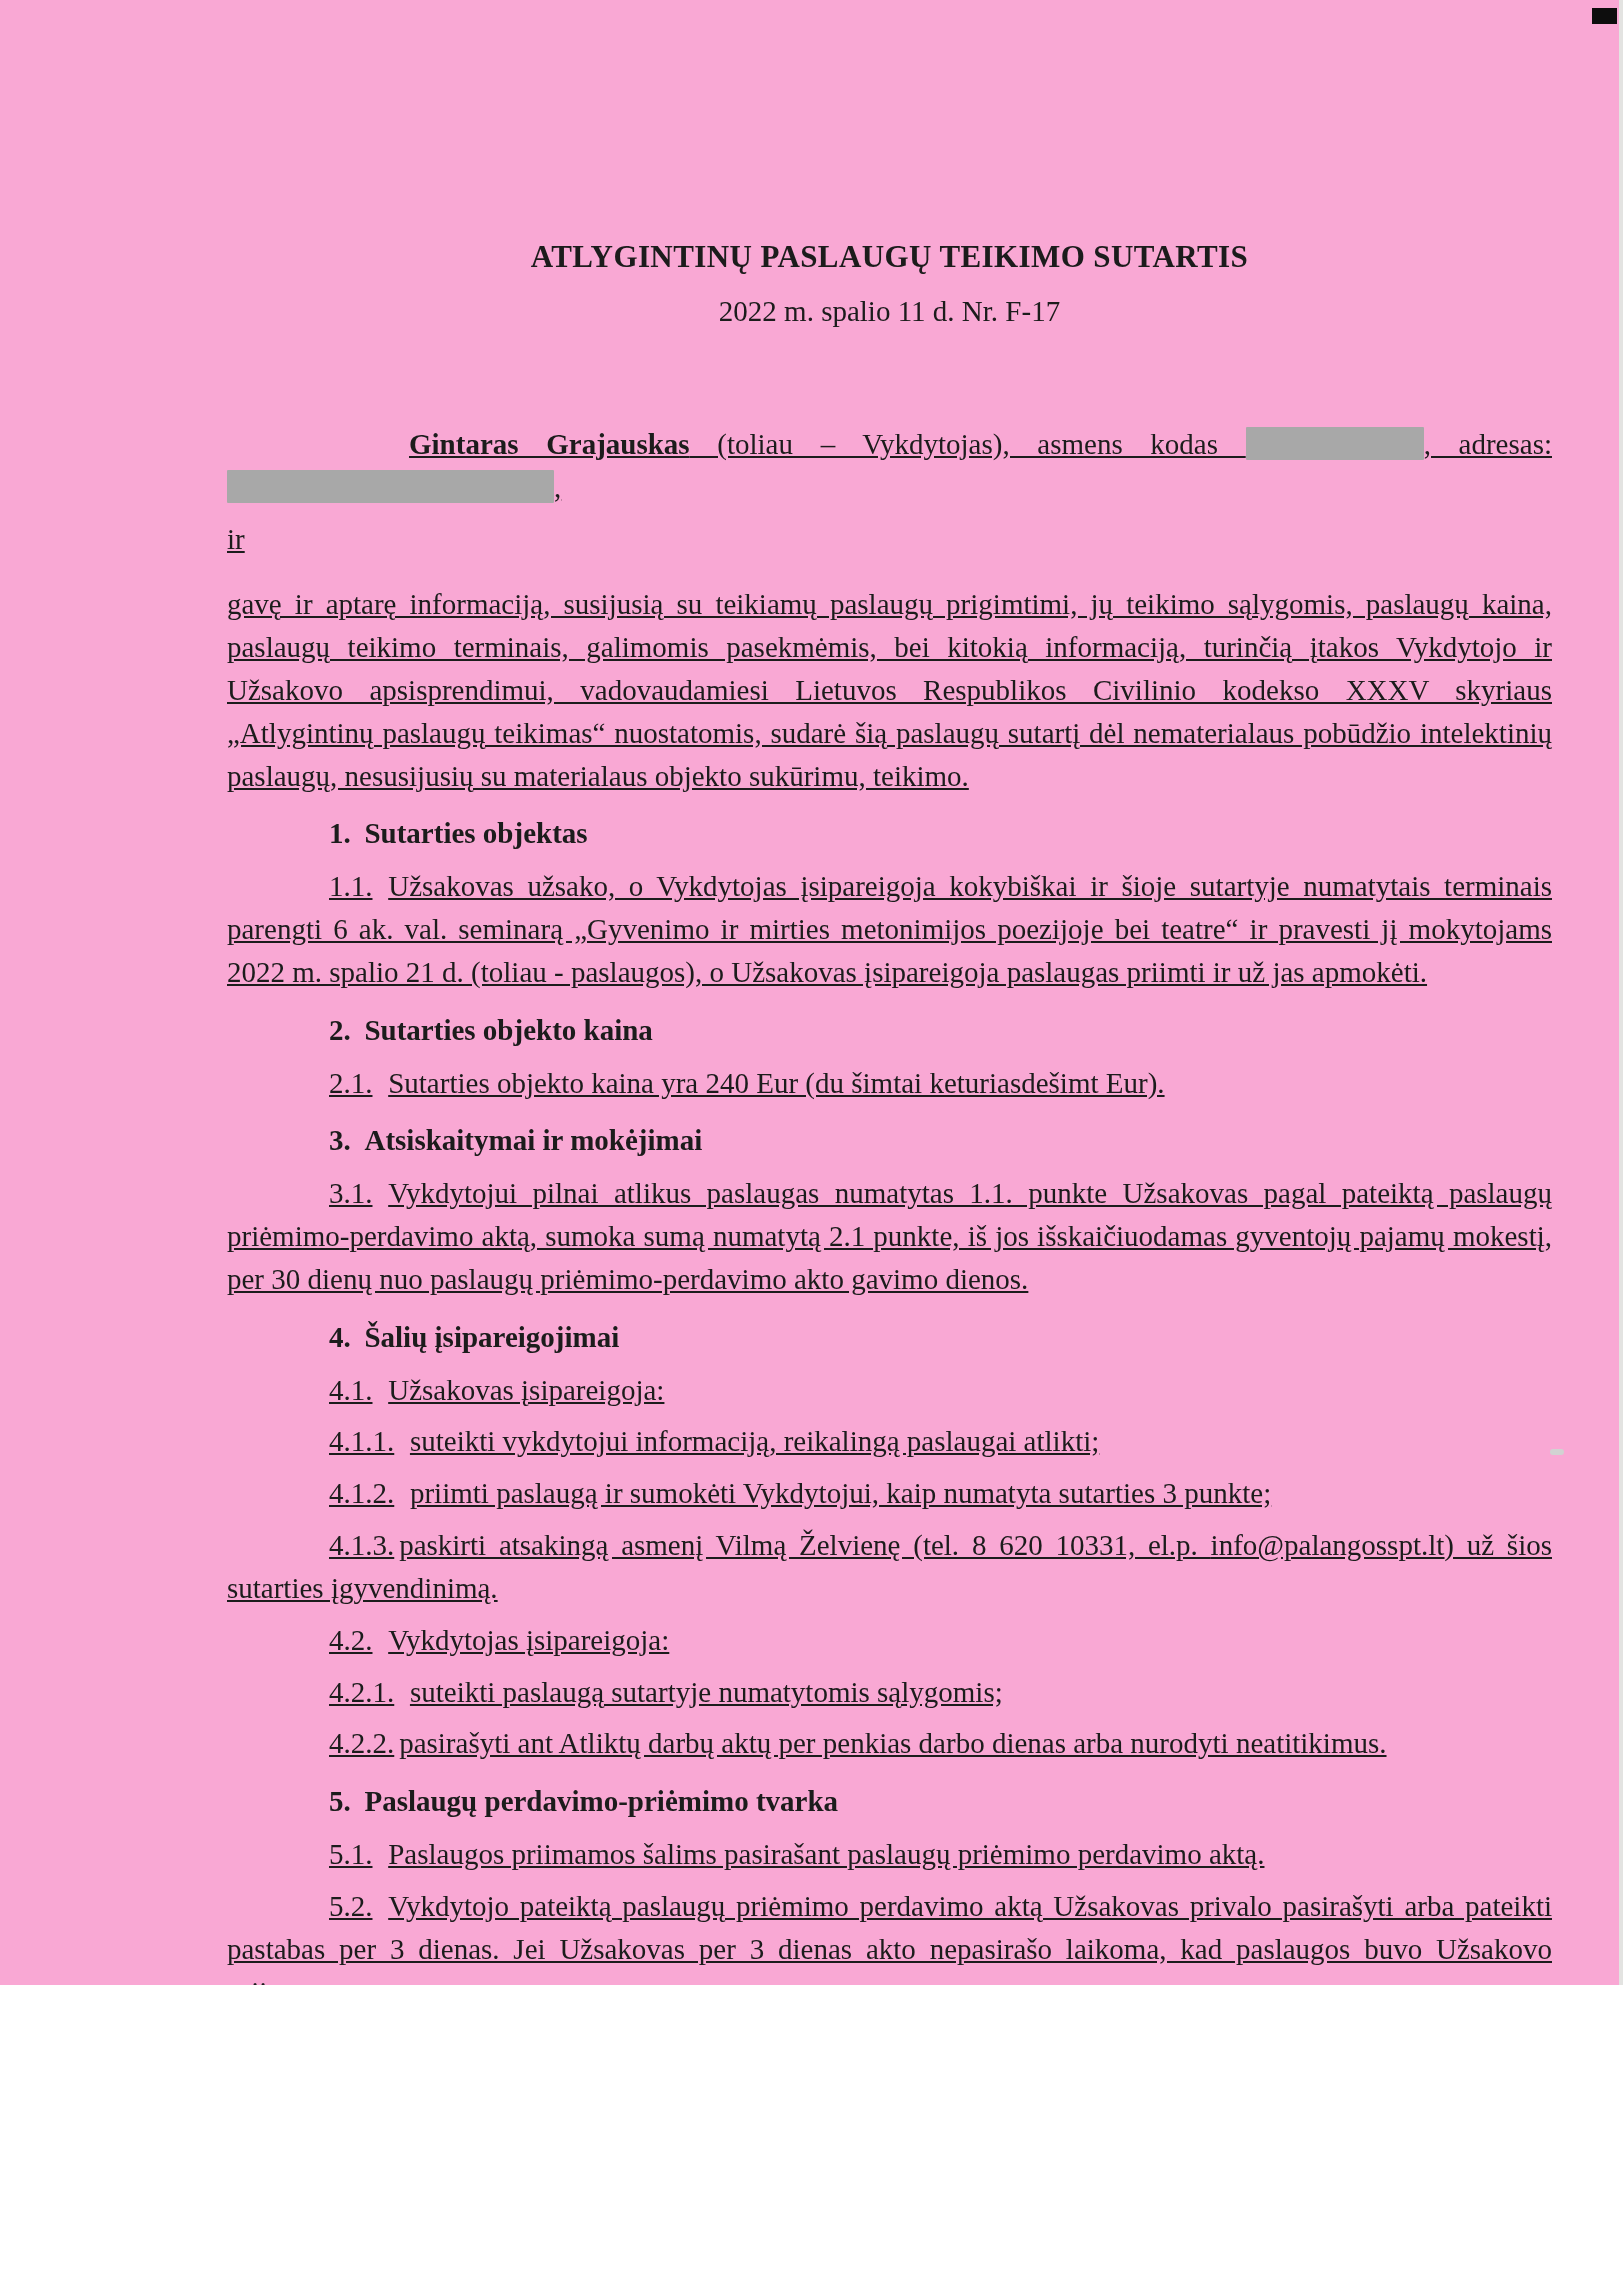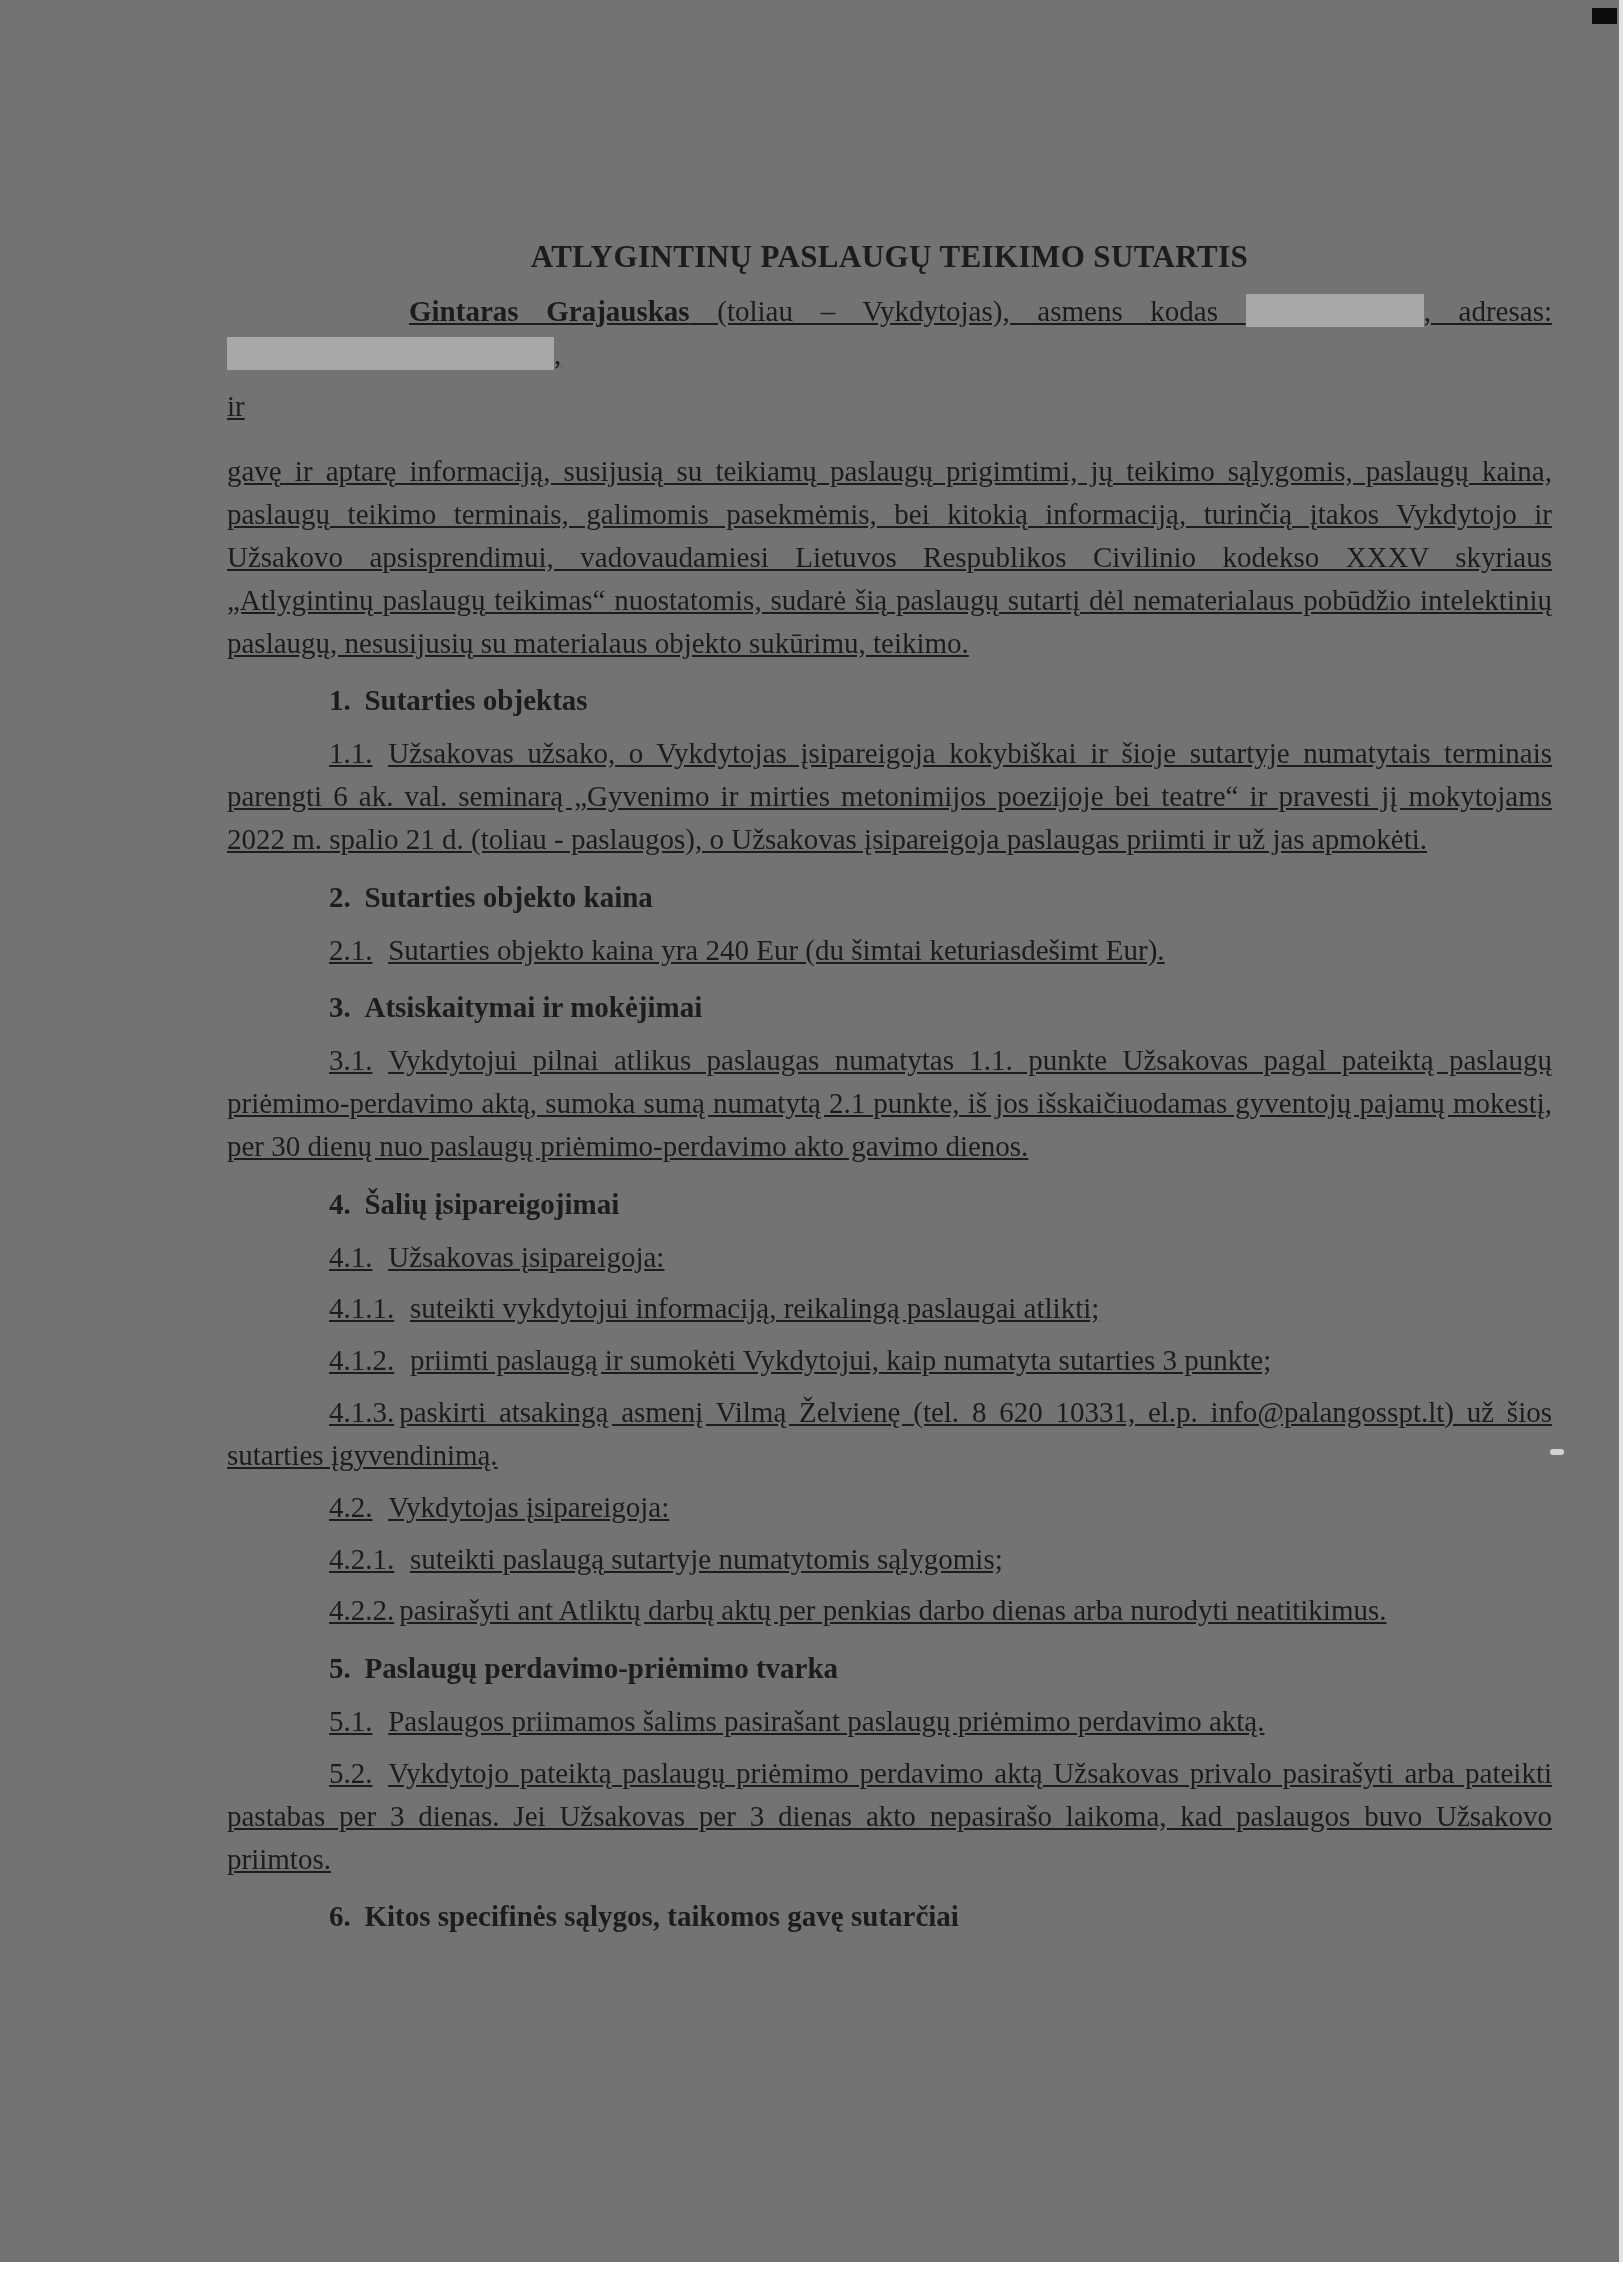--- a/index.html
+++ b/index.html
@@ -4,24 +4,24 @@
 <title>Atlygintinų paslaugų teikimo sutartis</title>
 <style>
   html, body {
     margin: 0;
     padding: 0;
     background: #ffffff;
   }
   .page {
     position: relative;
     width: 1623px;
-    height: 2262px;
+    height: 1985px;
     margin: 0 auto;
     box-sizing: border-box;
-    background: #737373;
+    background: #f9a8d4;
     padding: 235px 71px 39px 227px;
     font-family: "Liberation Serif", "DejaVu Serif", serif;
     font-size: 29px;
     line-height: 43px;
     color: #1c1c1c;
     overflow: hidden;
   }
   
   .corner-mark {
     position: absolute;
@@ -94,20 +94,21 @@
 </head>
 <body>
 
 <div class="page">
 
   <div class="edge-shade"></div>
   <div class="corner-mark"></div>
   <div class="smudge"></div>
 
   <div class="title">ATLYGINTINŲ PASLAUGŲ TEIKIMO SUTARTIS</div>
+  <div class="dateline">2022 m. spalio 11 d. Nr. F-17</div>
 
   <p class="indent"><b>Gintaras Grajauskas</b><span> (toliau – Vykdytojas), asmens kodas </span><span class="redact redact-code"></span><span>, adresas:</span> <span class="redact redact-address"></span><span>,</span></p>
 
   <p class="conj">ir</p>
 
 
   <p>gavę ir aptarę informaciją, susijusią su teikiamų paslaugų prigimtimi, jų teikimo sąlygomis, paslaugų kaina, paslaugų teikimo terminais, galimomis pasekmėmis, bei kitokią informaciją, turinčią įtakos Vykdytojo ir Užsakovo apsisprendimui, vadovaudamiesi Lietuvos Respublikos Civilinio kodekso XXXV skyriaus „Atlygintinų paslaugų teikimas“ nuostatomis, sudarė šią paslaugų sutartį dėl nematerialaus pobūdžio intelektinių paslaugų, nesusijusių su materialaus objekto sukūrimu, teikimo.</p>
 
   <div class="heading"><span class="hnum">1.</span><span>Sutarties objektas</span></div>
   <p class="item"><span class="inum">1.1.</span><span>Užsakovas užsako, o Vykdytojas įsipareigoja kokybiškai ir šioje sutartyje numatytais terminais parengti 6 ak. val. seminarą „Gyvenimo ir mirties metonimijos poezijoje bei teatre“ ir pravesti jį mokytojams 2022 m. spalio 21 d. (toliau - paslaugos), o Užsakovas įsipareigoja paslaugas priimti ir už jas apmokėti.</span></p>

